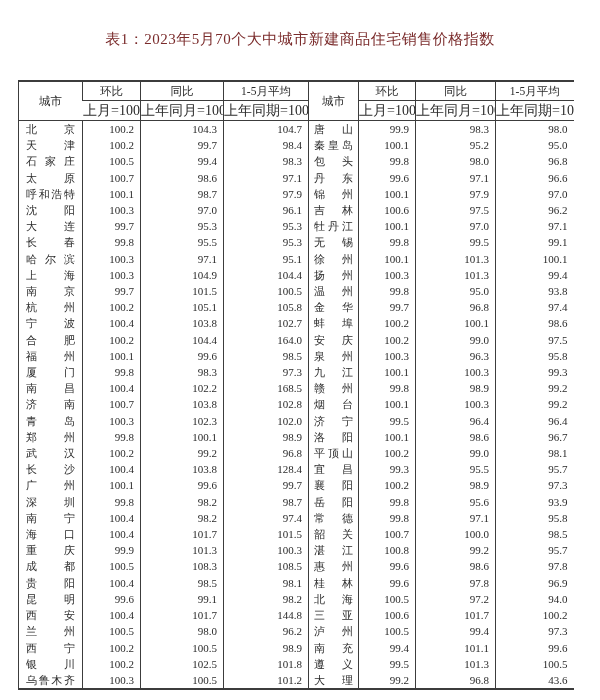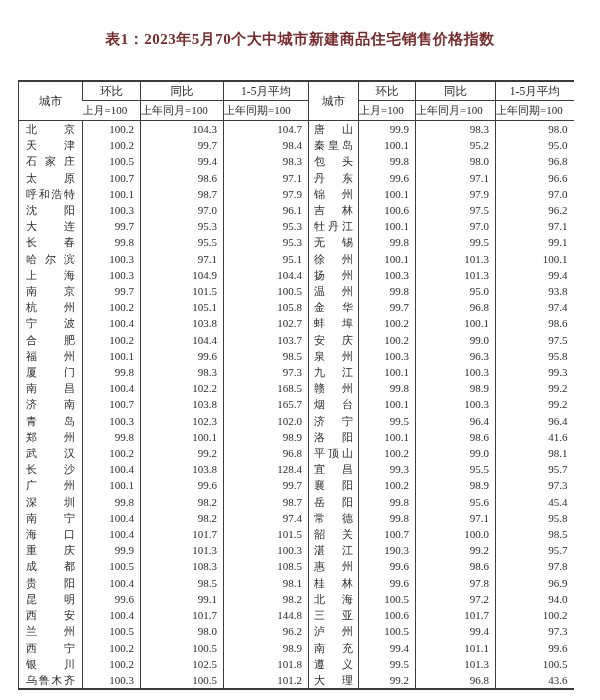--- a/index.html
+++ b/index.html
@@ -13,21 +13,21 @@
     overflow: hidden;
     font-family: "Liberation Serif", "DejaVu Serif", serif;
     color: var(--text-color, #2b2b2b);
   }
   .report-title {
     margin-top: 29px;
     height: 20px;
     line-height: 20px;
     text-align: center;
     font-size: 15px;
-    font-weight: bold;
+    font-weight: normal;
     letter-spacing: 0.5px;
     color: var(--title-color, #7a2b2b);
   }
   table.price-table {
     border-collapse: collapse;
     table-layout: fixed;
     width: 555px;
     margin: 31px 0 0 18px;
     border-top: 2px solid var(--border-color, #3c3c3c);
     border-bottom: 2px solid var(--border-color, #3c3c3c);
@@ -35,21 +35,21 @@
   }
   th, td {
     border-left: 1px solid var(--border-color, #3c3c3c);
     padding: 0;
     font-weight: normal;
     overflow: hidden;
     white-space: nowrap;
   }
   th:first-child, td:first-child { border-left: none; }
   thead tr.h1 th { height: 18px; font-size: 11.5px; text-align: center; }
-  thead tr.h2 th { height: 19px; font-size: 11px; text-align: left; }
+  thead tr.h2 th { height: 19px; font-size: 14px; text-align: right; }
   thead tr.h1 th.span-h { border-bottom: 1px solid var(--border-color, #3c3c3c); margin-left: 48px; }
   thead th.city-h { vertical-align: middle; }
   thead tr.h2 th, thead th.city-h { border-bottom: 1.5px solid var(--border-color, #3c3c3c); }
   tbody td { height: 16.2px; font-size: 11px; line-height: 16.2px; }
   td.num {
     text-align: right;
     padding-right: 6px;
   }
   td.city { padding: 0; }
   .city-inner {
@@ -278,21 +278,21 @@
         <td class="num">100.2</td>
         <td class="num">100.1</td>
         <td class="num">98.6</td>
       </tr>
       <tr>
         <td class="city">
           <span class="city-inner">合肥</span>
         </td>
         <td class="num">100.2</td>
         <td class="num">104.4</td>
-        <td class="num">103.7</td>
+        <td class="num">164.0</td>
         <td class="city">
           <span class="city-inner narrow">安庆</span>
         </td>
         <td class="num">100.2</td>
         <td class="num">99.0</td>
         <td class="num">97.5</td>
       </tr>
       <tr>
         <td class="city">
           <span class="city-inner">福州</span>
@@ -334,21 +334,21 @@
         <td class="num">99.8</td>
         <td class="num">98.9</td>
         <td class="num">99.2</td>
       </tr>
       <tr>
         <td class="city">
           <span class="city-inner">济南</span>
         </td>
         <td class="num">100.7</td>
         <td class="num">103.8</td>
-        <td class="num">165.7</td>
+        <td class="num">102.8</td>
         <td class="city">
           <span class="city-inner narrow">烟台</span>
         </td>
         <td class="num">100.1</td>
         <td class="num">100.3</td>
         <td class="num">99.2</td>
       </tr>
       <tr>
         <td class="city">
           <span class="city-inner">青岛</span>
@@ -368,21 +368,21 @@
           <span class="city-inner">郑州</span>
         </td>
         <td class="num">99.8</td>
         <td class="num">100.1</td>
         <td class="num">98.9</td>
         <td class="city">
           <span class="city-inner narrow">洛阳</span>
         </td>
         <td class="num">100.1</td>
         <td class="num">98.6</td>
-        <td class="num">41.6</td>
+        <td class="num">96.7</td>
       </tr>
       <tr>
         <td class="city">
           <span class="city-inner">武汉</span>
         </td>
         <td class="num">100.2</td>
         <td class="num">99.2</td>
         <td class="num">96.8</td>
         <td class="city">
           <span class="city-inner narrow">平顶山</span>
@@ -424,21 +424,21 @@
           <span class="city-inner">深圳</span>
         </td>
         <td class="num">99.8</td>
         <td class="num">98.2</td>
         <td class="num">98.7</td>
         <td class="city">
           <span class="city-inner narrow">岳阳</span>
         </td>
         <td class="num">99.8</td>
         <td class="num">95.6</td>
-        <td class="num">45.4</td>
+        <td class="num">93.9</td>
       </tr>
       <tr>
         <td class="city">
           <span class="city-inner">南宁</span>
         </td>
         <td class="num">100.4</td>
         <td class="num">98.2</td>
         <td class="num">97.4</td>
         <td class="city">
           <span class="city-inner narrow">常德</span>
@@ -464,21 +464,21 @@
       <tr>
         <td class="city">
           <span class="city-inner">重庆</span>
         </td>
         <td class="num">99.9</td>
         <td class="num">101.3</td>
         <td class="num">100.3</td>
         <td class="city">
           <span class="city-inner narrow">湛江</span>
         </td>
-        <td class="num">190.3</td>
+        <td class="num">100.8</td>
         <td class="num">99.2</td>
         <td class="num">95.7</td>
       </tr>
       <tr>
         <td class="city">
           <span class="city-inner">成都</span>
         </td>
         <td class="num">100.5</td>
         <td class="num">108.3</td>
         <td class="num">108.5</td>

